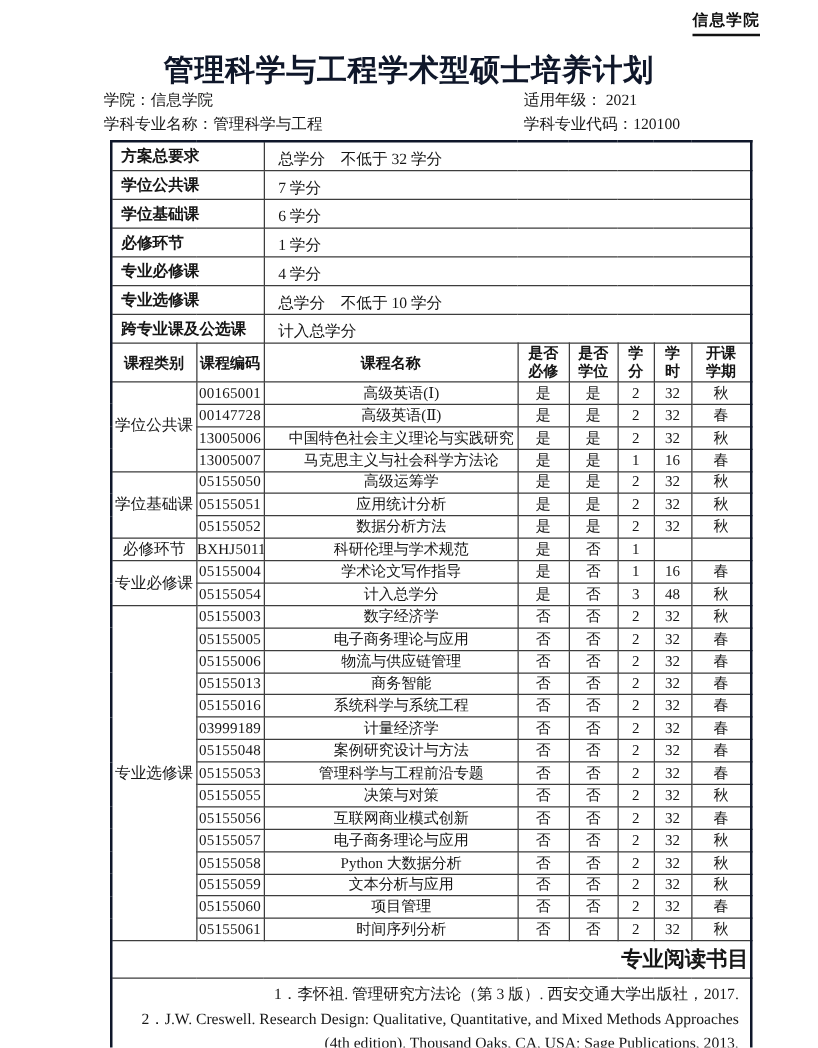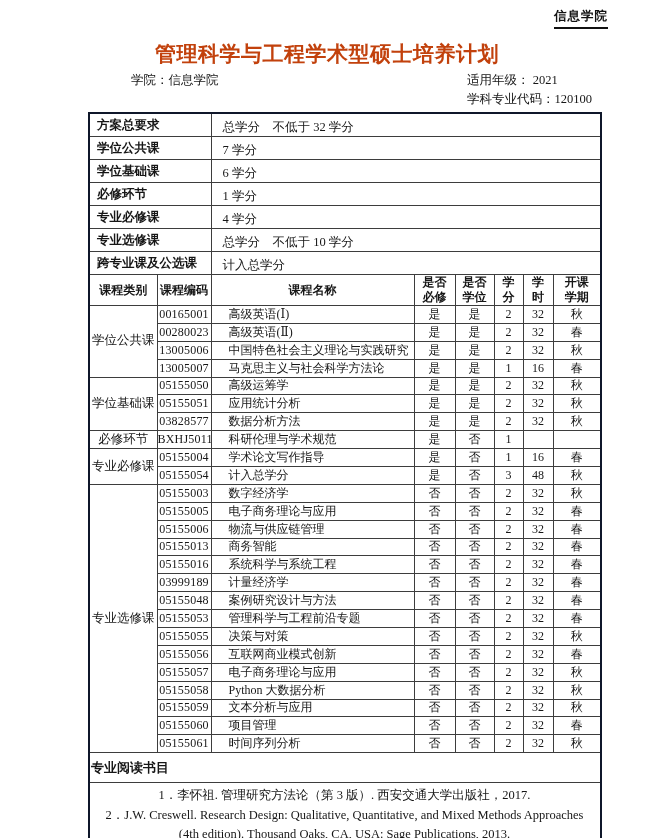--- a/index.html
+++ b/index.html
@@ -17,26 +17,26 @@
     position:absolute; top:8px; right:46px;
     font-family:"Liberation Sans","DejaVu Sans",sans-serif;
     font-weight:bold; font-size:12.5px; letter-spacing:1px;
     border-bottom:2px solid #111; padding-bottom:2px; color:#111;
   }
 
   .doc-title {
     position:absolute; top:40px; left:0; width:100%;
     text-align:center;
     font-family:"Liberation Sans","DejaVu Sans",sans-serif;
-    font-weight:bold; font-size:21px; color:#c2410c; letter-spacing:0.5px;
+    font-weight:bold; font-size:24px; color:#0f172a; letter-spacing:0.5px;
   }
 
   .info-block { position:absolute; top:71px; left:83px; font-size:12.5px; }
   .info-block.right { left:419px; }
-  .info-line { height:19px; line-height:19px; white-space:nowrap;margin-left:48px; }
+  .info-line { height:19px; line-height:19px; white-space:nowrap; }
   .info-line .lbl { }
   .info-line .val { }
 
   table.plan {
     position:absolute; left:74px; top:112px;
     border-collapse:collapse; table-layout:fixed;
     width:514px;
     border:2px solid #0f172a;
     margin-left:14px;
   }
@@ -63,43 +63,44 @@
     white-space:pre-line; line-height:1.25;
     height:28px; text-align:center; padding:0;
   }
 
   
   tr.course-row td {
     font-size:12px; height:16.9px; line-height:1.1;
     text-align:center; padding:0; white-space:nowrap;
   }
   tr.course-row td.cat { font-size:12.5px; }
-  tr.course-row td.name { text-align:left; padding-left:17px; }
+  tr.course-row td.name { text-align:center; padding-left:17px; }
   tr.course-row td.code { letter-spacing:0.2px; }
 
   
   td.reading-title {
-    text-align:left;
+    text-align:right;
     font-family:Liberation Mono, monospace;
-    font-weight:bold; font-size:13px; height:27px;
+    font-weight:bold; font-size:17px; height:27px;
   }
   td.reading-items { padding:3px 9px 4px 8px; }
-  .reading-item { font-size:12.5px; line-height:19.5px; text-align:center; }
+  .reading-item { font-size:12.5px; line-height:19.5px; text-align:right; }
 </style>
 </head>
 <body>
 
 <div class="page">
 
   <div class="badge">信息学院</div>
 
   <div class="doc-title">管理科学与工程学术型硕士培养计划</div>
 
   <div class="info-block">
     <div class="info-line"><span class="lbl">学院：</span><span class="val">信息学院</span></div>
+    <div class="info-line"><span class="lbl">学科专业名称：</span><span class="val">管理科学与工程</span></div>
   </div>
 
   <div class="info-block right">
     <div class="info-line"><span class="lbl">适用年级：</span>&nbsp;<span class="val">2021</span></div>
     <div class="info-line"><span class="lbl">学科专业代码：</span><span class="val">120100</span></div>
   </div>
 
   <table class="plan">
     <colgroup>
       <col style="width:68px">
@@ -163,21 +164,21 @@
           <td class="cat" rowspan="4">学位公共课</td>
           <td class="code">00165001</td>
           <td class="name">高级英语(Ⅰ)</td>
           <td>是</td>
           <td>是</td>
           <td>2</td>
           <td>32</td>
           <td>秋</td>
         </tr>
         <tr class="course-row">
-          <td class="code">00280023</td>
+          <td class="code">00147728</td>
           <td class="name">高级英语(Ⅱ)</td>
           <td>是</td>
           <td>是</td>
           <td>2</td>
           <td>32</td>
           <td>春</td>
         </tr>
         <tr class="course-row">
           <td class="code">13005006</td>
           <td class="name">中国特色社会主义理论与实践研究</td>
@@ -209,21 +210,21 @@
         <tr class="course-row">
           <td class="code">05155051</td>
           <td class="name">应用统计分析</td>
           <td>是</td>
           <td>是</td>
           <td>2</td>
           <td>32</td>
           <td>秋</td>
         </tr>
         <tr class="course-row">
-          <td class="code">03828577</td>
+          <td class="code">05155052</td>
           <td class="name">数据分析方法</td>
           <td>是</td>
           <td>是</td>
           <td>2</td>
           <td>32</td>
           <td>秋</td>
         </tr>
         <tr class="course-row">
           <td class="cat" rowspan="1">必修环节</td>
           <td class="code">BXHJ5011</td>

